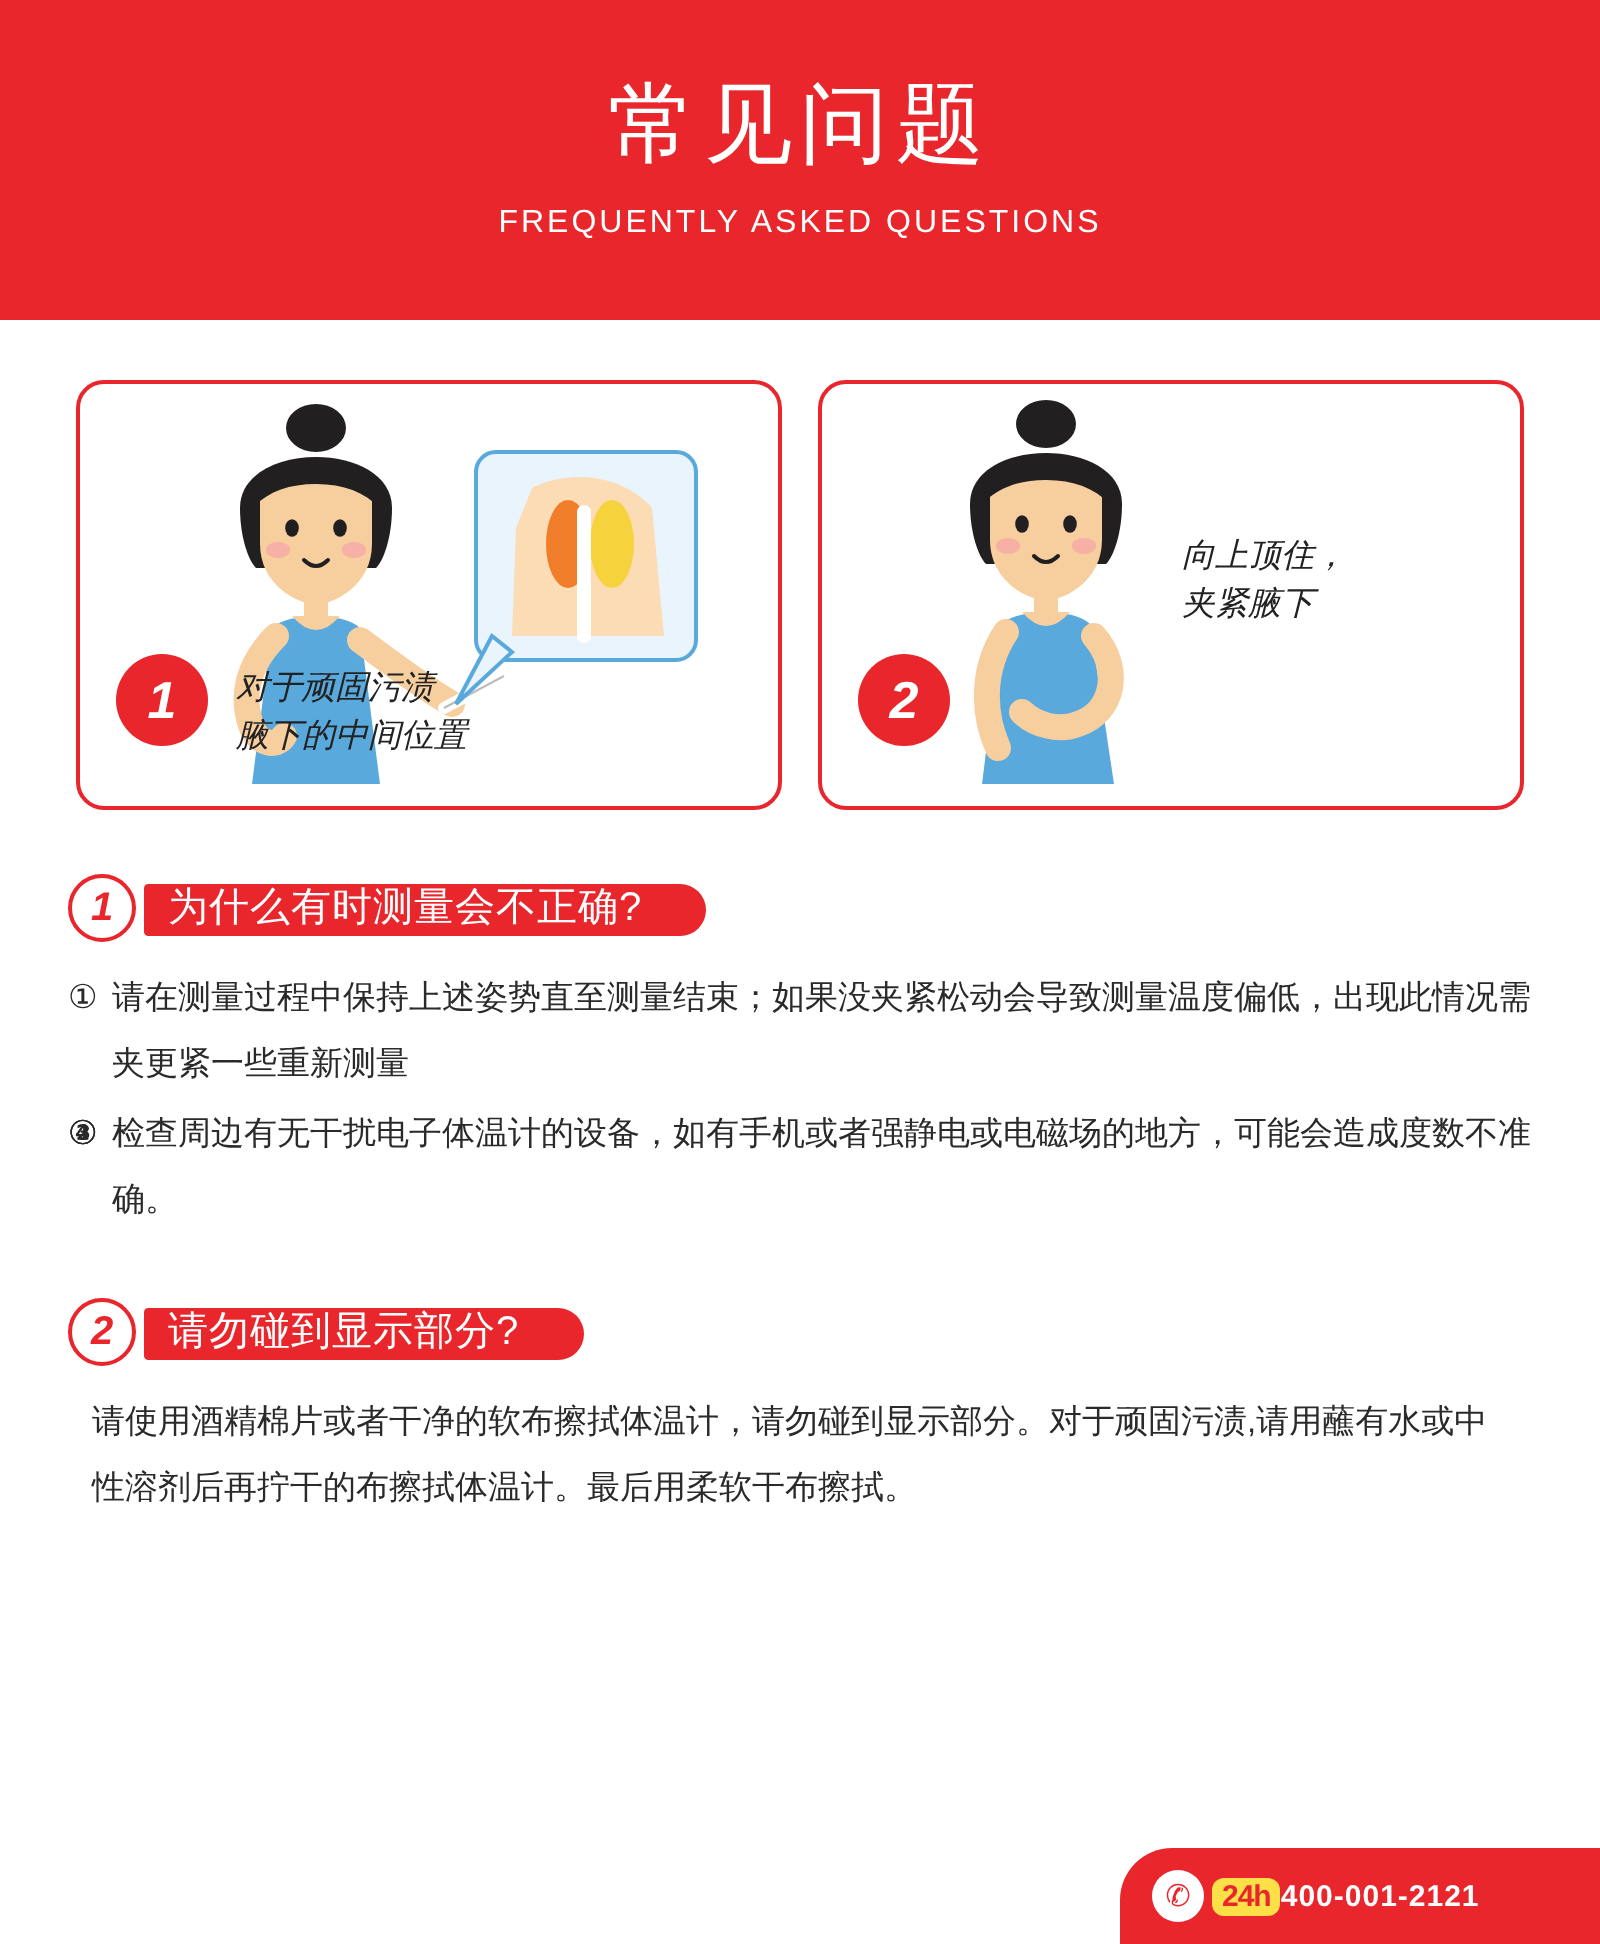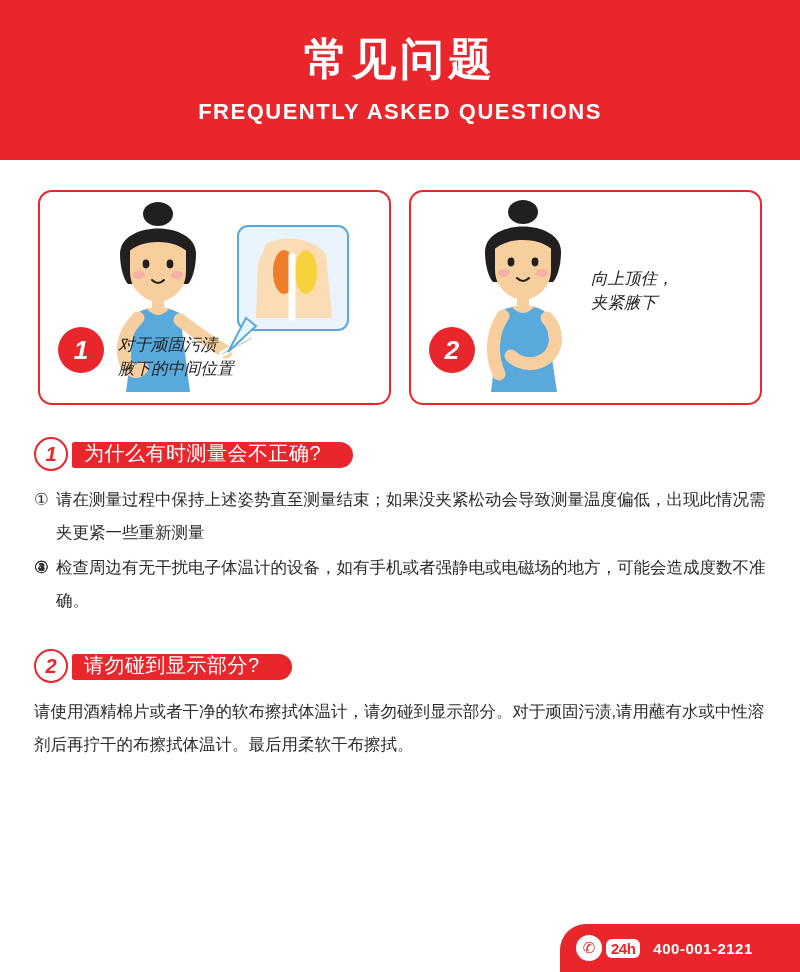--- a/index.html
+++ b/index.html
@@ -20,29 +20,29 @@
     height: 160px;
     background: #e8262b;
     display: flex;
     flex-direction: column;
     align-items: center;
     justify-content: center;
     color: #ffffff;
   }
   .header-title {
     font-size: 44px;
-    font-weight: bold;
+    font-weight: normal;
     letter-spacing: 4px;
     line-height: 1.1;
     margin-bottom: 15px;
   }
   .header-sub {
-    font-size: 22px;
+    font-size: 16px;
     letter-spacing: 1.5px;
-    font-weight: 700;
+    font-weight: 400;
   }
 
   
   .cards {
     display: flex;
     gap: 18px;
     padding: 30px 38px 0 38px;
   }
   .card {
     flex: 1;
@@ -145,21 +145,21 @@
   }
   .ans-marker {
     position: absolute;
     left: 0;
     top: 0;
   }
   .ans-para {
     font-size: 16.5px;
     line-height: 2.0;
     color: #2a2a2a;
-    margin: 0;
+    margin: 12px;
   }
 
   
   .footer {
     position: absolute;
     right: 0;
     bottom: 0;
     width: 240px;
     height: 48px;
     background: #e8262b;
@@ -173,27 +173,27 @@
     width: 26px; height: 26px;
     border-radius: 50%;
     background: #ffffff;
     color: #e8262b;
     display:flex; align-items:center; justify-content:center;
     font-size: 15px;
     margin-right: 4px;
     flex: 0 0 auto;
   }
   .badge24 {
-    background: #ffffff;
+    background: #fde047;
     color: #e8262b;
     font-weight: bold;
     font-size: 15px;
     border-radius: 6px;
     padding: 1px 5px;
-    margin-right: 13px;
+    margin-right: 0;
     letter-spacing: -.5px;
   }
   .phone-num {
     color: #ffffff;
     font-size: 15px;
     font-weight: bold;
     letter-spacing: .5px;
   }
 </style>
 </head>

